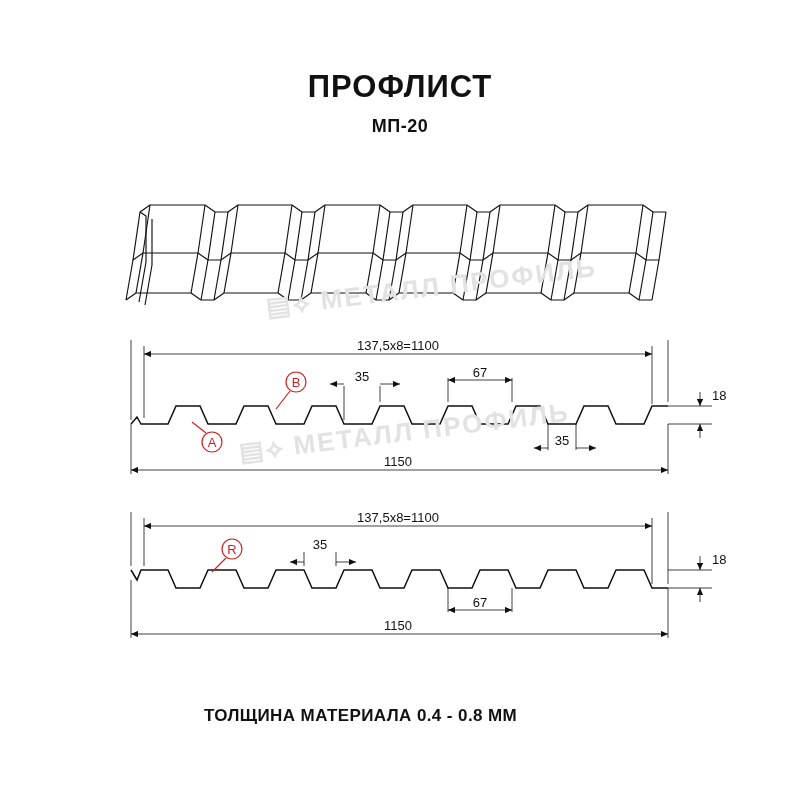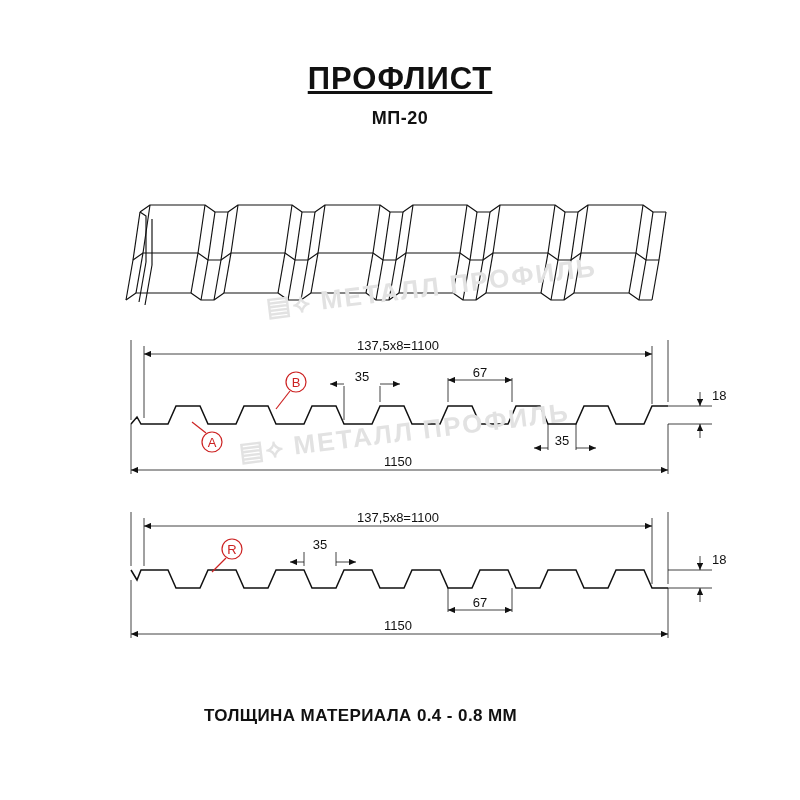--- a/index.html
+++ b/index.html
@@ -28,22 +28,21 @@
     top: 62px;
     width: 800px;
     text-align: center;
   }
   .title {
     font-size: 31px;
     font-weight: bold;
     letter-spacing: 1px;
     color: #111111;
     line-height: 1.1;
-    margin: 0;
-    text-decoration: underline;
+    margin: 8px;
   }
   .subtitle {
     font-size: 18px;
     font-weight: bold;
     color: #111111;
     margin-top: 12px;
     letter-spacing: 0.5px;
   }
   .footer-note {
     position: absolute;

